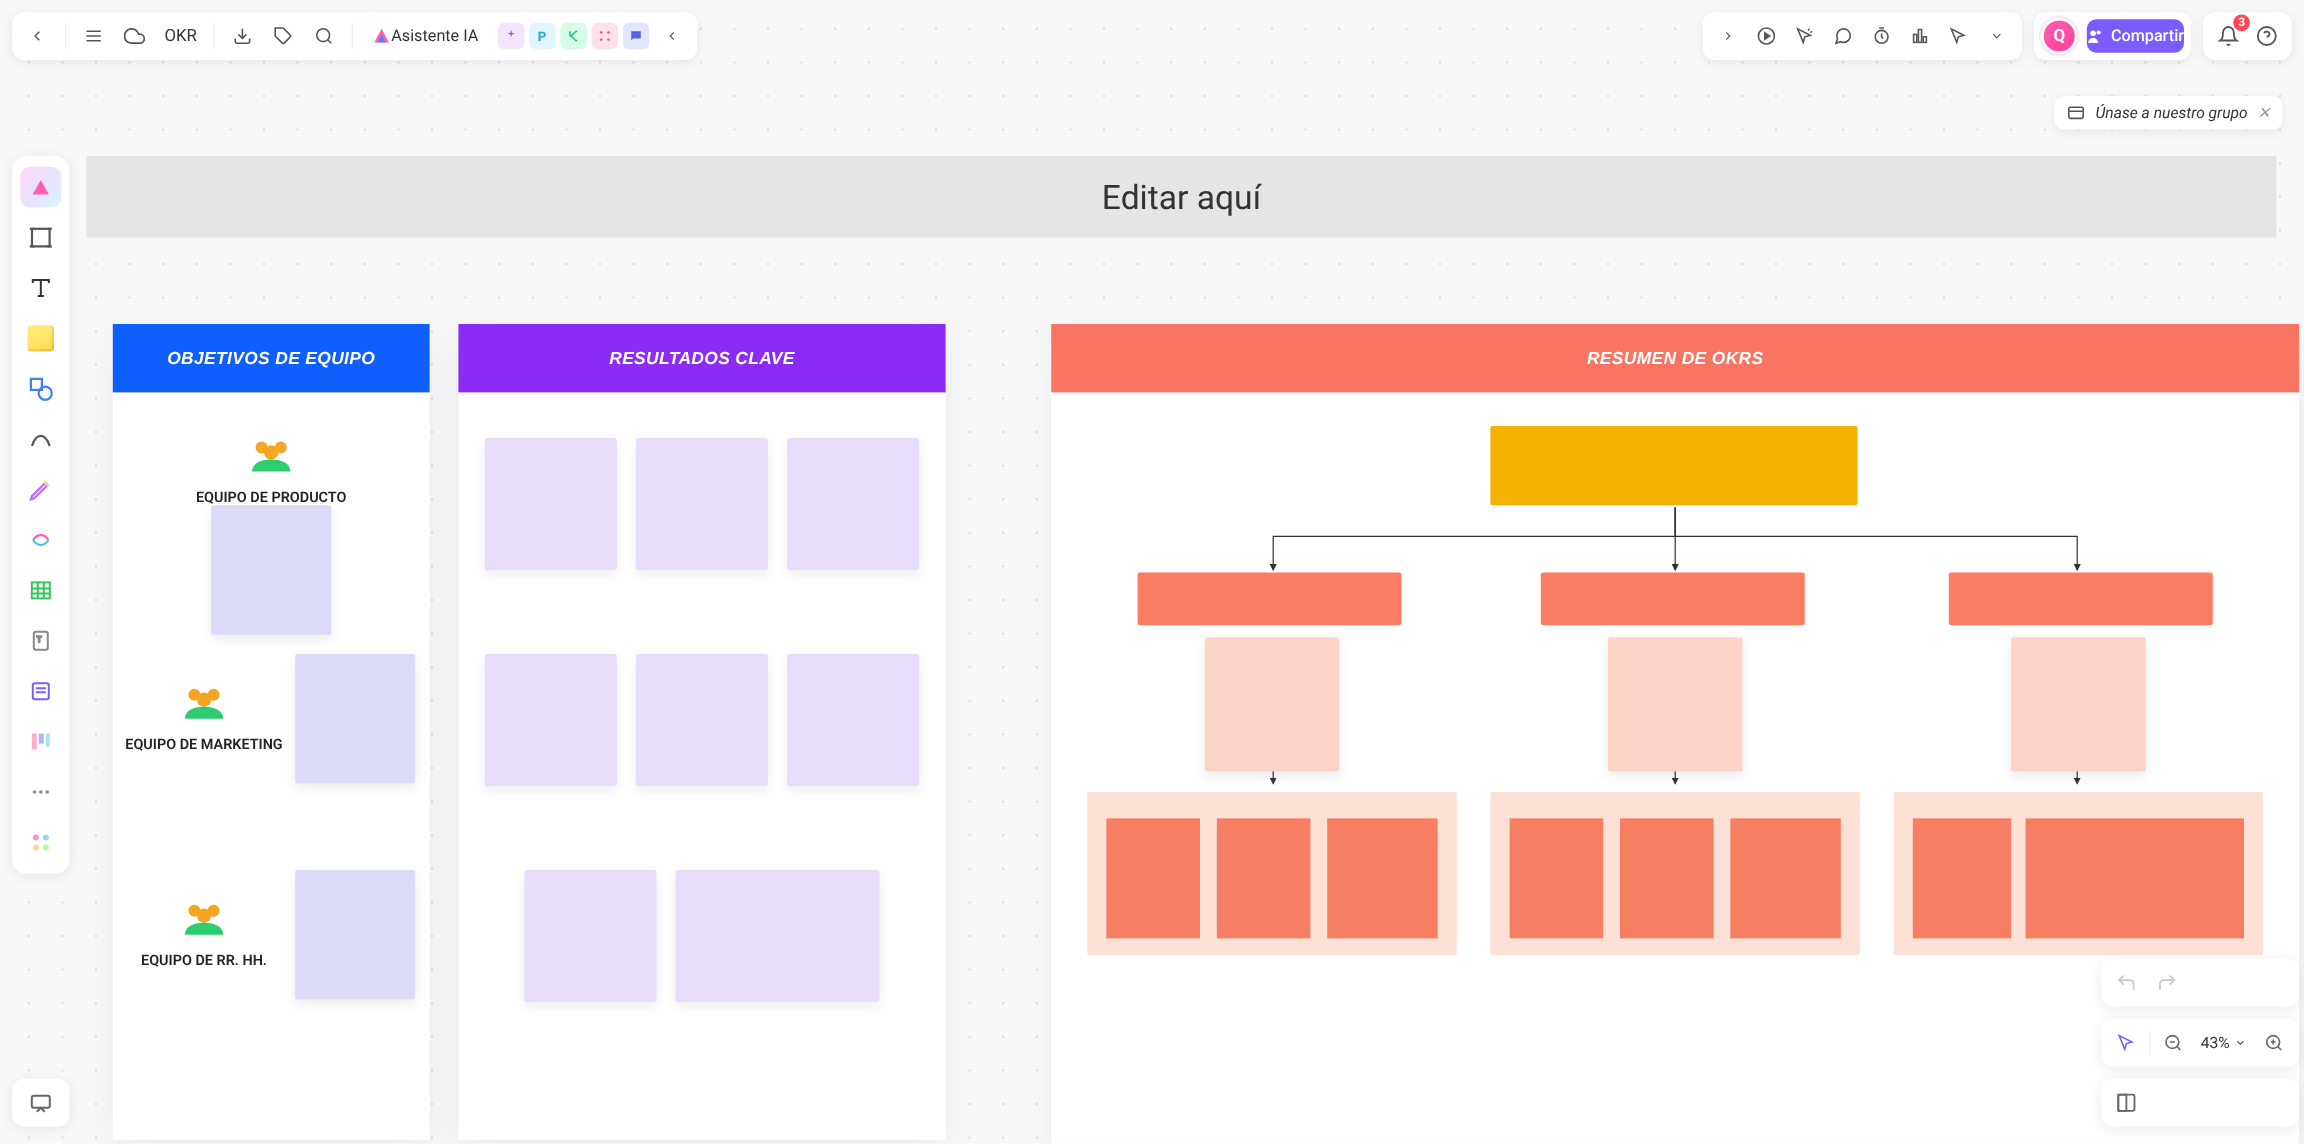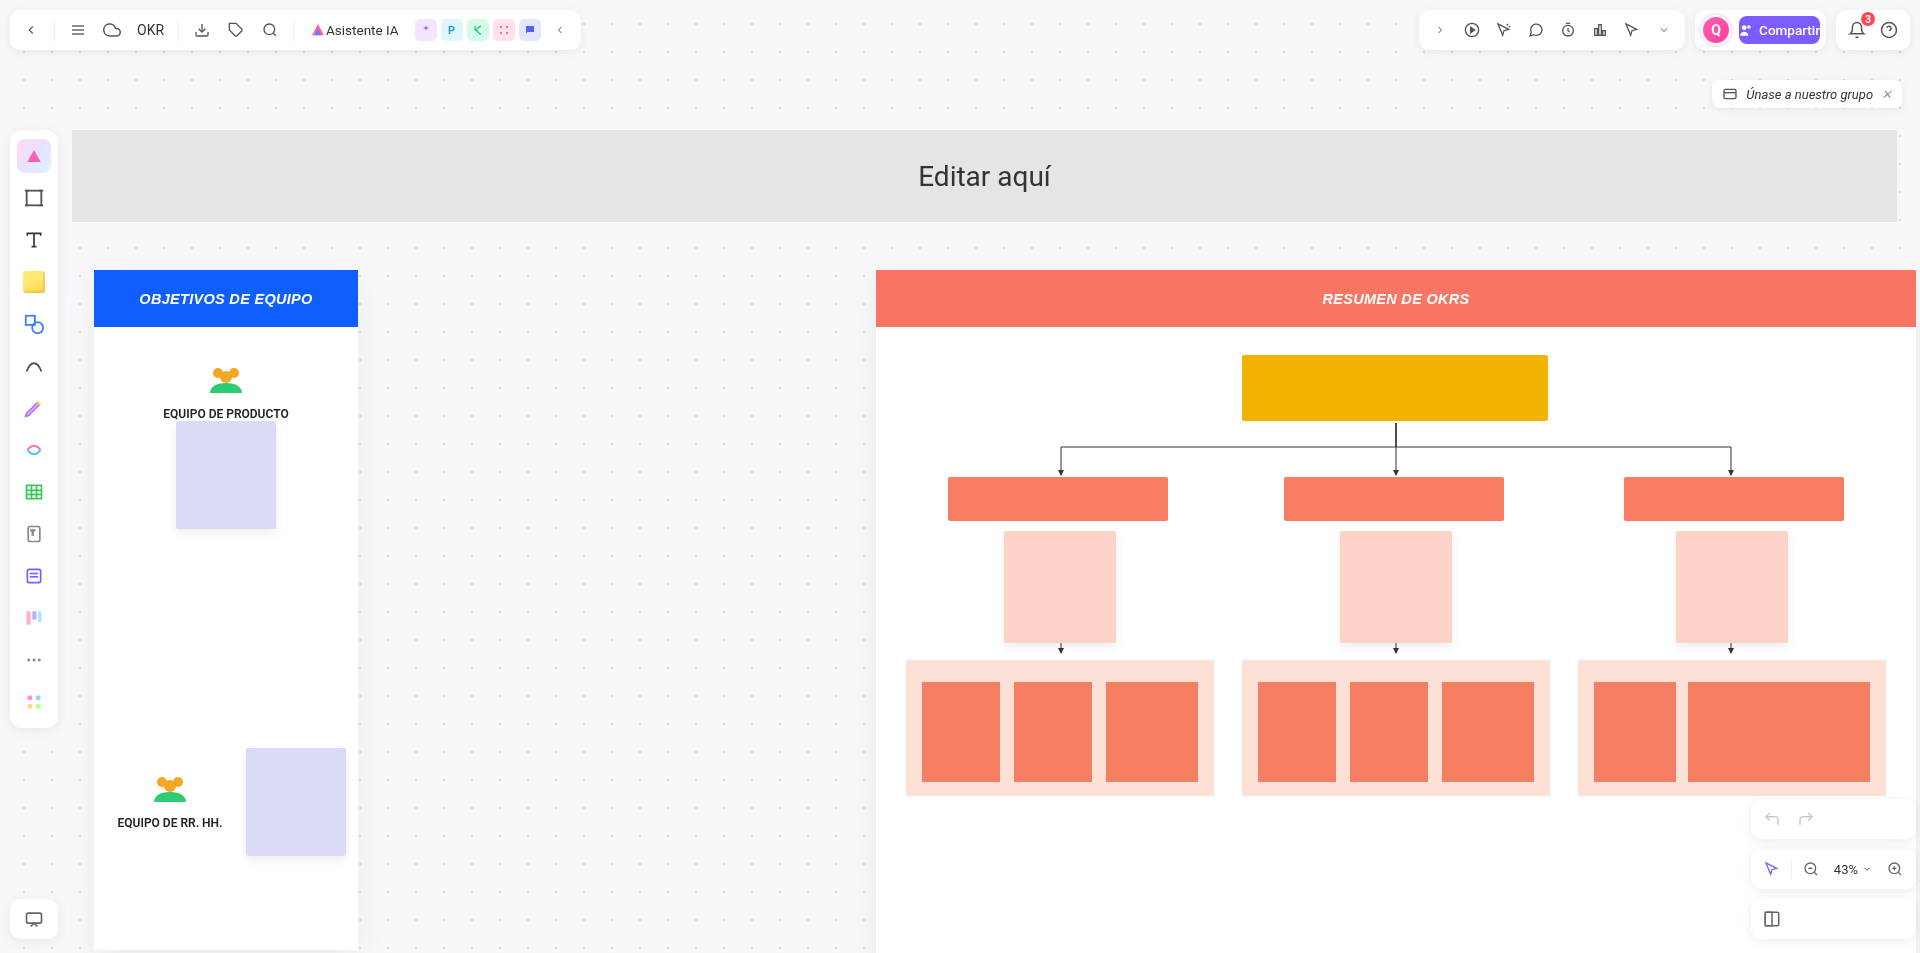--- a/index.html
+++ b/index.html
@@ -137,21 +137,21 @@
   .zoom-val{font-size:13px;color:#333;padding:0 4px;display:flex;align-items:center;gap:4px;}
   .cursor-active{color:#7c5cff;}
   
   .board{
     position:absolute;
     left:72px; top:130px;
     width:1826px; height:800px;
   }
   .title-strip{
     position:absolute;
-    left:0; top:0; width:1825px; height:92px;
+    left:0; top:0; width:1825px; height:68px;
     background:#e5e5e7;
     display:flex;align-items:center;justify-content:center;
     font-size:28px; color:#333;
   }
   
   .panel{
     position:absolute; top:140px;
     background:#fff;
     box-shadow:0 8px 30px rgba(0,0,0,0.06);
   }
@@ -166,21 +166,21 @@
   .hdr-blue{background:#0f5fff;}
   .hdr-purple{background:#8b2bf5;}
   .hdr-coral{background:#f87563;}
   
   .team-row{
     position:absolute; left:0; width:100%;
     display:flex; align-items:center;
   }
   .team-row.t1{top:95px;flex-direction:column;}
   .team-row.t2{top:275px;}
-  .team-row.t3{top:478px;}
+  .team-row.t3{top:455px;}
   .team-info{width:152px; display:flex; flex-direction:column; align-items:center; gap:12px;}
   .team-label{font-size:12px; color:#222; font-weight:600; text-align:center;}
   .team-card{
     width:100px;height:108px;
     background:#dcdbf7;
     border-radius:2px;
     box-shadow:0 4px 10px rgba(0,0,0,0.07);
   }
   
   .kr-row{position:absolute;left:0;width:100%;display:flex;justify-content:center;gap:16px;}
@@ -489,34 +489,63 @@
         <svg width="40" height="30" viewBox="0 0 40 30">
             <circle cx="12" cy="8" r="5" fill="#f5a623"></circle>
             <circle cx="28" cy="8" r="5" fill="#f5a623"></circle>
             <circle cx="20" cy="12" r="6" fill="#f5a623"></circle>
             <path d="M4 28c0-6 6-10 16-10s16 4 16 10" fill="#2ecc71"></path>
           </svg>
         <div class="team-label">EQUIPO DE PRODUCTO</div>
       </div>
       <div class="team-card"></div>
     </div>
+    <div class="team-row t2">
+      <div class="team-info">
+        <svg width="40" height="30" viewBox="0 0 40 30">
+            <circle cx="12" cy="8" r="5" fill="#f5a623"></circle>
+            <circle cx="28" cy="8" r="5" fill="#f5a623"></circle>
+            <circle cx="20" cy="12" r="6" fill="#f5a623"></circle>
+            <path d="M4 28c0-6 6-10 16-10s16 4 16 10" fill="#2ecc71"></path>
+          </svg>
+        <div class="team-label">EQUIPO DE MARKETING</div>
+      </div>
+      <div class="team-card"></div>
+    </div>
     <div class="team-row t3">
       <div class="team-info">
         <svg width="40" height="30" viewBox="0 0 40 30">
             <circle cx="12" cy="8" r="5" fill="#f5a623"></circle>
             <circle cx="28" cy="8" r="5" fill="#f5a623"></circle>
             <circle cx="20" cy="12" r="6" fill="#f5a623"></circle>
             <path d="M4 28c0-6 6-10 16-10s16 4 16 10" fill="#2ecc71"></path>
           </svg>
         <div class="team-label">EQUIPO DE RR. HH.</div>
       </div>
       <div class="team-card"></div>
     </div>
   </div>
 
+  <div class="panel panel-mid">
+    <div class="panel-header hdr-purple">RESULTADOS CLAVE</div>
+    <div class="kr-row r1">
+      <div class="kr-card"></div>
+      <div class="kr-card"></div>
+      <div class="kr-card"></div>
+    </div>
+    <div class="kr-row r2">
+      <div class="kr-card"></div>
+      <div class="kr-card"></div>
+      <div class="kr-card"></div>
+    </div>
+    <div class="kr-row r3">
+      <div class="kr-card"></div>
+      <div class="kr-card wide"></div>
+    </div>
+  </div>
 
   <div class="panel panel-right">
     <div class="panel-header hdr-coral">RESUMEN DE OKRS</div>
 
     <div class="org">
       <svg class="connectors" viewBox="0 0 1040 600" preserveAspectRatio="none">
         <defs>
             <marker id="ah" markerWidth="6" markerHeight="6" refX="5" refY="3" orient="auto">
               <path d="M0 0L6 3L0 6z" fill="#333"></path>
             </marker>

